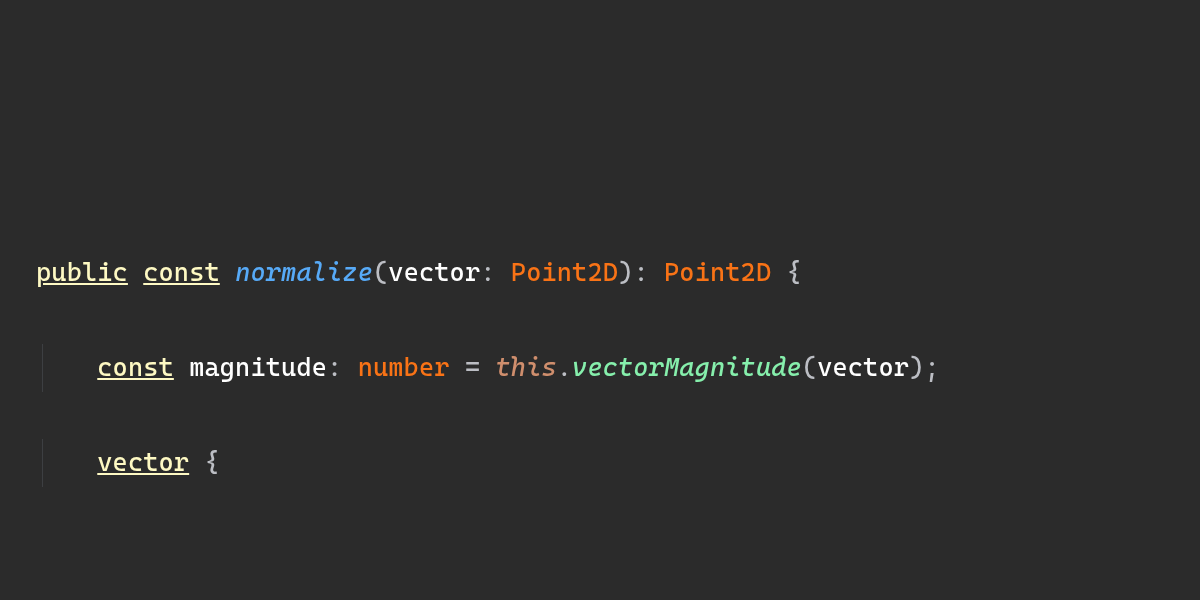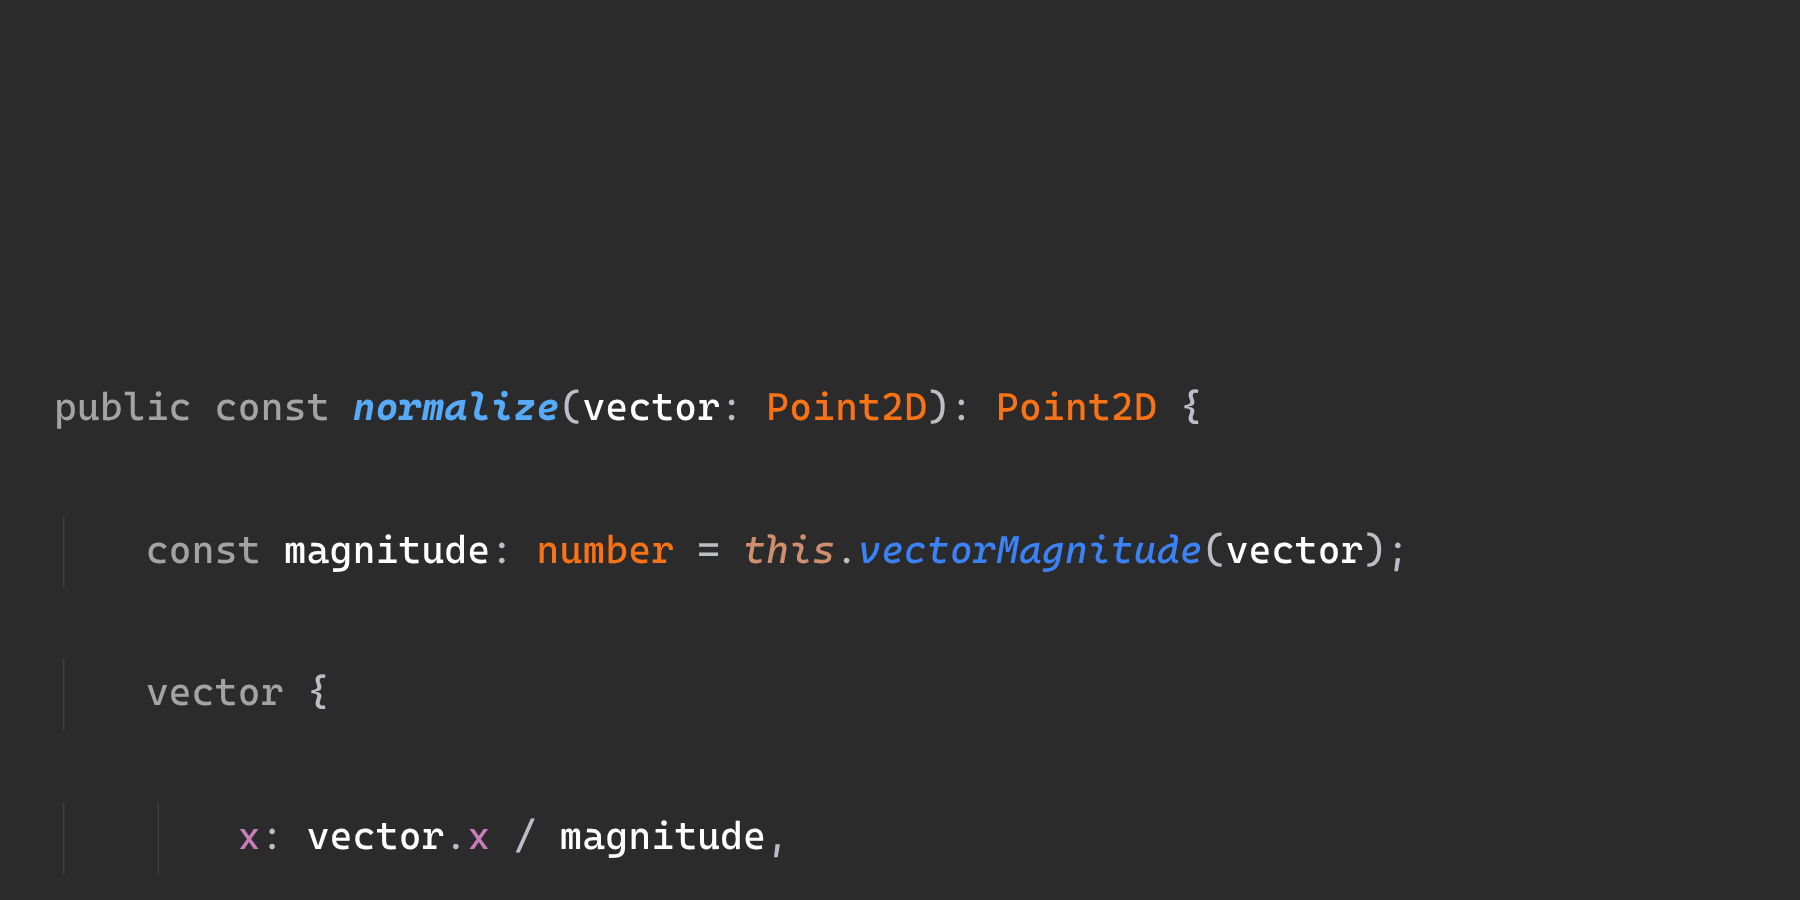--- a/index.html
+++ b/index.html
@@ -17,40 +17,39 @@
     letter-spacing: 0.2px;
   }
   .line { position: relative; padding-left: 36px; }
   .guide {
     border-left: 1px solid #3d3f42;
     display: inline-block;
     height: 100%;
     position: absolute;
     top: 0;
   }
-  .kw    { color: #a3a3a3; }
-  .fn    { color: #57aaf7; font-style: italic; font-weight: bold; }
-  .fnc   { color: #3b82f6; font-style: italic; }
+  .kw    { color: #fef9c3; text-decoration: underline; }
+  .fn    { color: #57aaf7; font-style: italic; }
+  .fnc   { color: #86efac; font-style: italic; }
   .id    { color: #ffffff; }
   .ty    { color: #f97316; }    
   .th    { color: #cf8e6d; font-style: italic; }
   .prop  { color: #c77dbb; }
   .op    { color: #bcbec4; }
   .p     { color: #bcbec4; }
 </style>
 </head>
 <body>
 
 
 
 <div>
 <div class="line"><span class="kw">public</span> <span class="kw">const</span> <span class="fn">normalize</span><span class="p">(</span><span class="id">vector</span><span class="op">: </span><span class="ty">Point2D</span><span class="p">)</span><span class="op">: </span><span class="ty">Point2D</span><span class="p"> {</span></div>
 <div class="line"><span class="guide" style="left:42px"></span><span>    </span><span class="kw">const</span> <span class="id">magnitude</span><span class="op">: </span><span class="ty">number</span><span class="op"> = </span><span class="th">this</span><span class="op">.</span><span class="fnc">vectorMagnitude</span><span class="p">(</span><span class="id">vector</span><span class="p">)</span><span class="p">;</span></div>
 <div class="line"><span class="guide" style="left:42px"></span><span>    </span><span class="kw">vector</span> <span class="p">{</span></div>
-<div class="line"><span class="guide" style="left:42px"></span><span class="guide" style="left:105px"></span><span>        </span><span class="prop">x</span><span class="op">: </span><span class="id">vector</span><span class="op">.</span><span class="prop">x</span><span class="op"> / </span><span class="id">magnitude</span><span class="p">,</span></div>
 
 
 
 
 
 
 
 </div>
 
 

